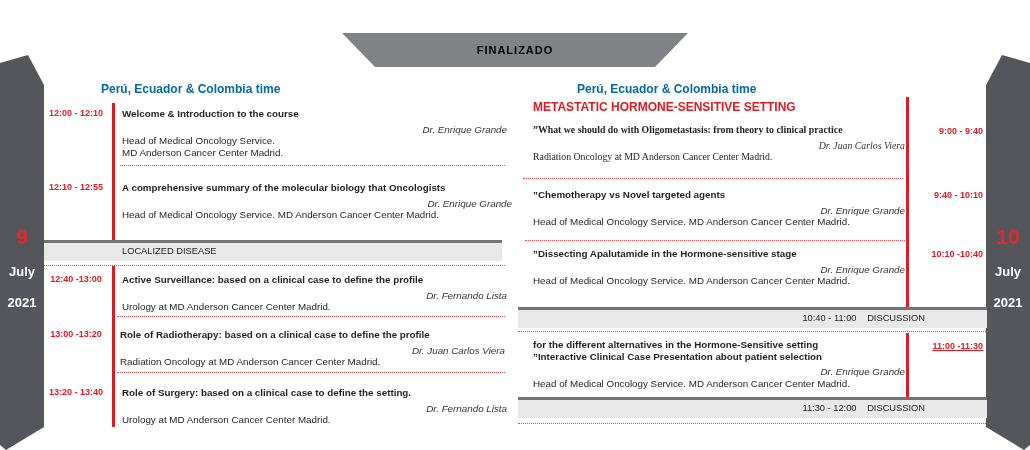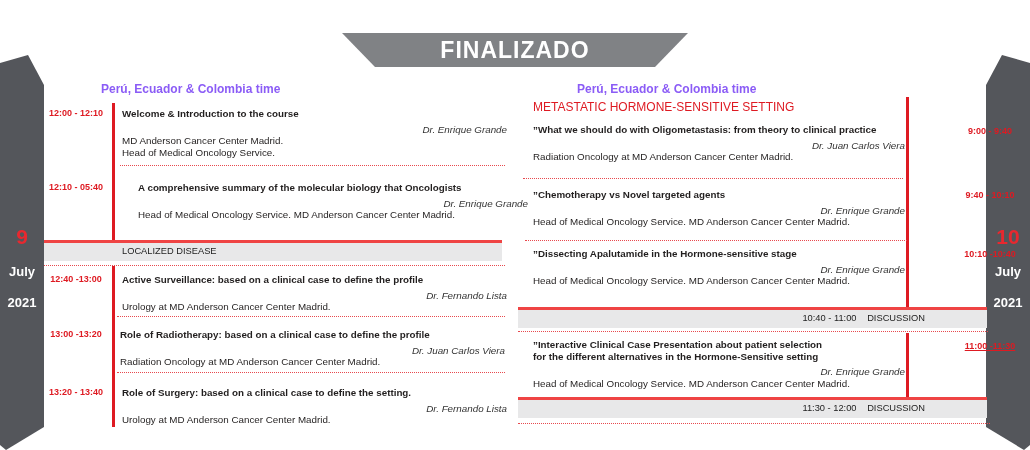--- a/index.html
+++ b/index.html
@@ -4,43 +4,43 @@
 <style>
   * { margin:0; padding:0; box-sizing:border-box; }
   html,body { background:#ffffff; }
   body { font-family:"Liberation Sans", sans-serif; }
   #page { position:relative; width:1030px; height:450px; background:#ffffff; overflow:hidden; }
 
   
   .banner { position:absolute; left:342px; top:33px; width:346px; height:34px;
     background:#808285; clip-path:polygon(0 0, 100% 0, calc(100% - 33px) 100%, 33px 100%);
     display:flex; align-items:center; justify-content:center; }
-  .banner span { color:#ffffff; font-weight:bold; font-size:23px; letter-spacing:1px; }
+  .banner span { color:#000000; font-weight:bold; font-size:11px; letter-spacing:1px; }
 
   
   .panel { position:absolute; top:55px; width:44px; height:395px; background:#54565B; }
   .panel-left  { left:0; clip-path:polygon(0 8px, 28px 0, 44px 30px, 44px 372px, 6px 395px, 0 390px); }
   .panel-right { left:986px; clip-path:polygon(44px 8px, 16px 0, 0 30px, 0 372px, 38px 395px, 44px 390px); }
   .datebox { position:absolute; top:171px; left:0; width:100%; text-align:center; }
   .datebox .day  { color:#E8282F; font-weight:bold; font-size:21px; line-height:22px; }
   .datebox .mon, .datebox .yr { color:#ffffff; font-weight:bold; font-size:13px; line-height:15px;margin-top:16px; }
 
   
-  .tzheader { position:absolute; color:#8b5cf6; font-weight:bold; font-size:12px;padding-left:44px; }
-  .subheader { position:absolute; color:#DE1A22; font-weight:normal; font-size:12px; }
+  .tzheader { position:absolute; color:#0369a1; font-weight:bold; font-size:12px;padding-left:44px; }
+  .subheader { position:absolute; color:#DE1A22; font-weight:bold; font-size:12px; }
   .vline { position:absolute; width:3px; background:#DE1A22; }
   .sess { position:absolute; font-size:9.8px; line-height:11.5px; color:#221F1F; }
   .sess .title { font-weight:bold; }
   .sess .speaker { font-style:italic; margin-top:4px; color:#333333;text-align:right; }
   .sess .dept { color:#221F1F; }
   .time { position:absolute; color:#DE1A22; font-weight:bold; font-size:9px; line-height:11px; }
   .time-l { left:44px; width:64px; text-align:center; }
-  .time-r { left:917px; width:66px; text-align:center;margin-left:40px; }
+  .time-r { left:917px; width:66px; text-align:right; }
   .dotsep { position:absolute; border-top:1.6px dotted #E8494E; height:0; }
-  .graybar { position:absolute; background:#E8E8E9; border-top:3px solid #ef4444; height:21px;
+  .graybar { position:absolute; background:#E8E8E9; border-top:3px solid #737373; height:21px;
     font-size:9.3px; color:#222222; line-height:17px; }
   .graybar .bartime { font-weight:normal; }
   .graybar .barlabel { margin-left:8px; }
   .bar-right { text-align:right; padding-right:62px;padding-left:14px; }
 </style>
 </head>
 <body>
 
 <div id="page">
 
@@ -66,27 +66,27 @@
 
   <div class="tzheader" style="left:57px; top:82px;">Perú, Ecuador &amp; Colombia time</div>
 
   <div class="vline" style="left:112px; top:103px; height:140px;"></div>
   <div class="vline" style="left:112px; top:266px; height:161px;"></div>
 
   <div class="time time-l" style="top:108px;">12:00 - 12:10</div>
   <div class="sess" style="left:122px; top:108px; width:385px;">
     <div class="title">Welcome &amp; Introduction to the course</div>
     <div class="speaker">Dr. Enrique Grande</div>
+    <div class="dept">Head of Medical Oncology Service.</div>
     <div class="dept">MD Anderson Cancer Center Madrid.</div>
-    <div class="dept">Head of Medical Oncology Service.</div>
   </div>
   <div class="dotsep" style="left:120px; top:165px; width:385px;"></div>
 
-  <div class="time time-l" style="top:182px;">12:10 - 05:40</div>
-  <div class="sess" style="left:122px; top:182px; width:390px;margin-left:16px;">
+  <div class="time time-l" style="top:182px;">12:10 - 12:55</div>
+  <div class="sess" style="left:122px; top:182px; width:390px;">
     <div class="title">A comprehensive summary of the molecular biology that Oncologists</div>
     <div class="speaker">Dr. Enrique Grande</div>
     <div class="dept">Head of Medical Oncology Service. MD Anderson Cancer Center Madrid.</div>
   </div>
 
   <div class="graybar" style="left:44px; top:240px; width:458px; padding-left:78px;">
     <span>LOCALIZED DISEASE</span>
   </div>
   <div class="dotsep" style="left:44px; top:265px; width:461px;"></div>
 
@@ -113,21 +113,21 @@
     <div class="dept">Urology at MD Anderson Cancer Center Madrid.</div>
   </div>
 
   <div class="tzheader" style="left:533px; top:82px;">Perú, Ecuador &amp; Colombia time</div>
   <div class="subheader" style="left:533px; top:100px;">METASTATIC HORMONE-SENSITIVE SETTING</div>
 
   <div class="vline" style="left:906px; top:97px; height:211px;"></div>
   <div class="vline" style="left:906px; top:333px; height:64px;"></div>
 
   <div class="time time-r" style="top:126px;">9:00 - 9:40</div>
-  <div class="sess" style="left:533px; top:124px; width:372px;">
+  <div class="sess" style="left:533px; top:124px; width:372px;font-family:Liberation Serif, serif;">
     <div class="title">”What we should do with Oligometastasis: from theory to clinical practice</div>
     <div class="speaker">Dr. Juan Carlos Viera</div>
     <div class="dept">Radiation Oncology at MD Anderson Cancer Center Madrid.</div>
   </div>
   <div class="dotsep" style="left:523px; top:178px; width:380px;"></div>
 
   <div class="time time-r" style="top:190px;">9:40 - 10:10</div>
   <div class="sess" style="left:533px; top:189px; width:372px;">
     <div class="title">”Chemotherapy vs Novel targeted agents</div>
     <div class="speaker">Dr. Enrique Grande</div>
@@ -143,22 +143,22 @@
   </div>
 
   <div class="graybar bar-right" style="left:518px; top:307px; width:469px;">
     <span class="bartime">10:40  - 11:00</span>
     <span class="barlabel">DISCUSSION</span>
   </div>
   <div class="dotsep" style="left:518px; top:331px; width:470px;"></div>
 
   <div class="time time-r" style="top:341px;text-decoration:underline;">11:00 -11:30</div>
   <div class="sess" style="left:533px; top:339px; width:372px;">
+    <div class="title">for the different alternatives in the Hormone-Sensitive setting</div>
     <div class="title">”Interactive Clinical Case Presentation about patient selection</div>
-    <div class="title">for the different alternatives in the Hormone-Sensitive setting</div>
     <div class="speaker">Dr. Enrique Grande</div>
     <div class="dept">Head of Medical Oncology Service. MD Anderson Cancer Center Madrid.</div>
   </div>
 
   <div class="graybar bar-right" style="left:518px; top:397px; width:469px;">
     <span class="bartime">11:30  - 12:00</span>
     <span class="barlabel">DISCUSSION</span>
   </div>
   <div class="dotsep" style="left:518px; top:423px; width:472px;"></div>
 

